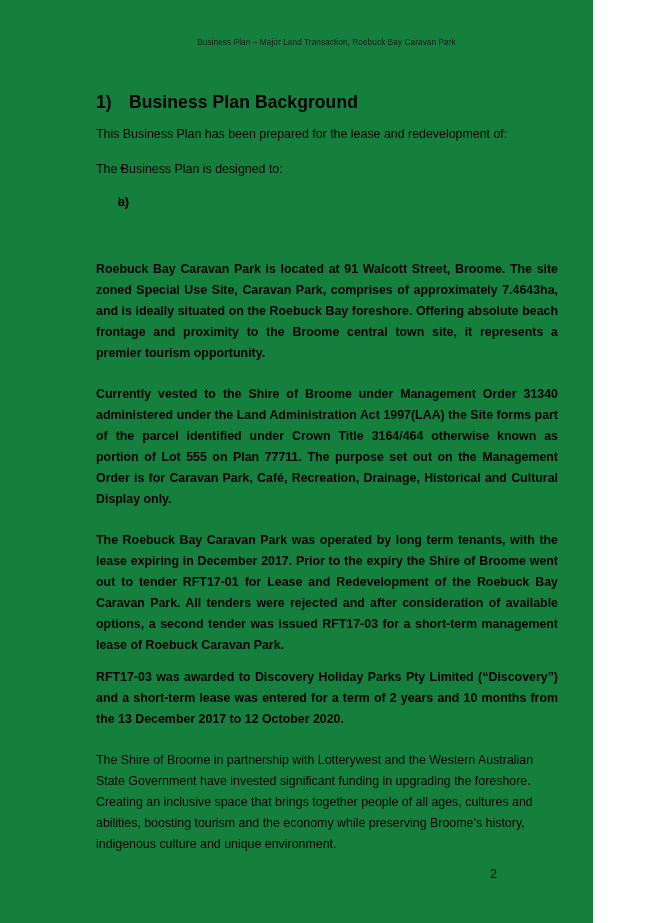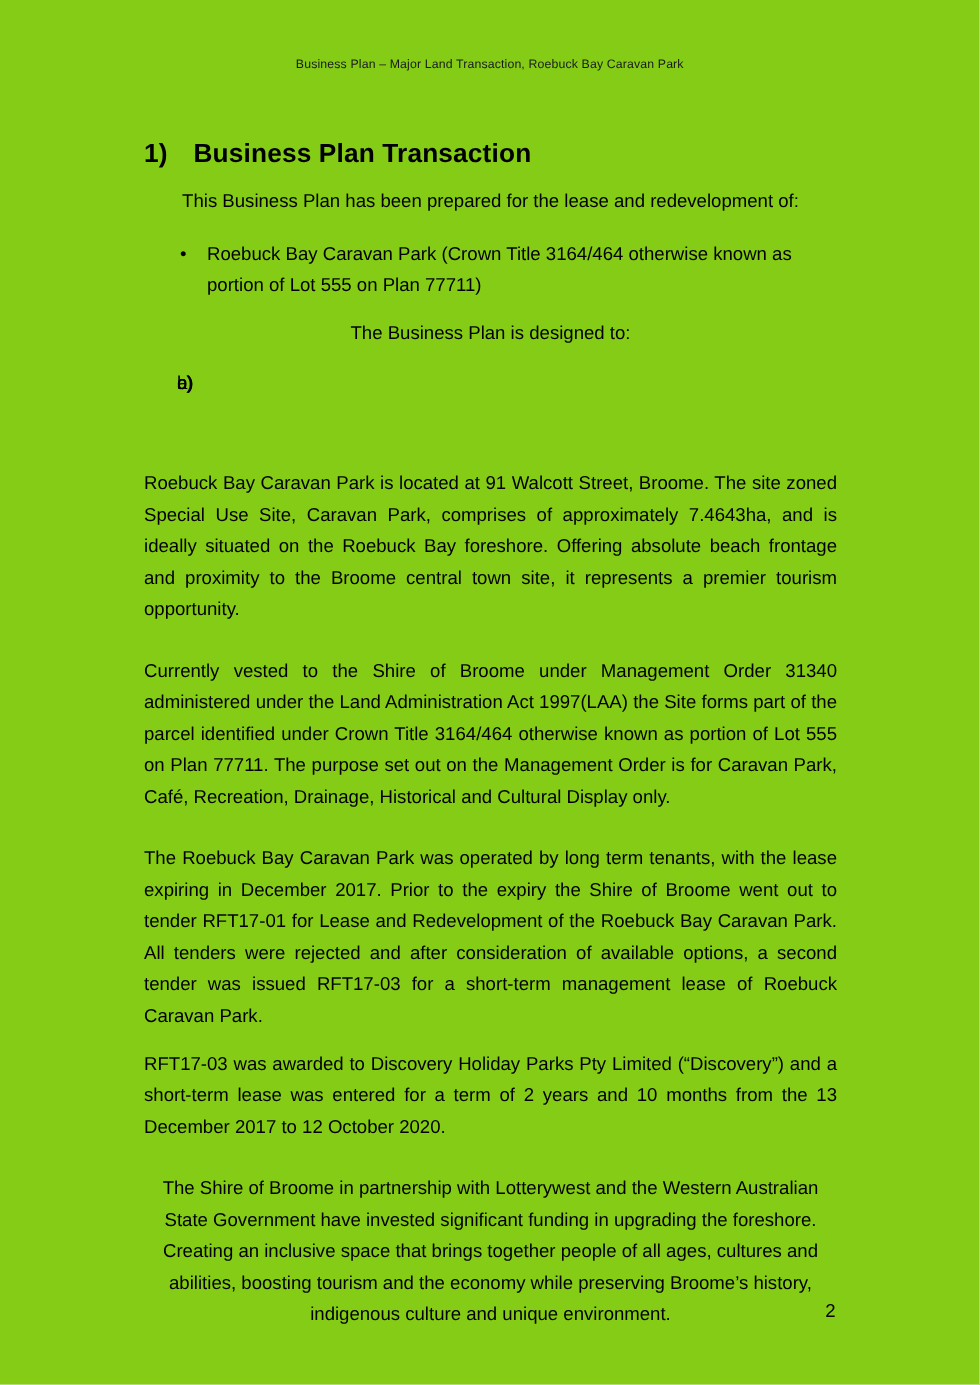--- a/index.html
+++ b/index.html
@@ -11,23 +11,23 @@
     width: 653px;
     height: 923px;
     font-family: "Liberation Sans", sans-serif;
     color: #000000;
     position: relative;
     overflow: hidden;
   }
   .page {
     position: absolute;
     left: 0; top: 0;
-    width: 653px;
+    width: 593px;
     height: 923px;
-    background: #84cc16;
+    background: #15803d;
   }
   .header {
     position: absolute;
     top: 38px;
     left: 0;
     width: 653px;
     text-align: center;
     font-size: 8.2px;
     letter-spacing: 0.1px;
     color: #1a1a1a;
@@ -45,25 +45,26 @@
     letter-spacing: 0.1px;
   }
   .sec-num {
     display: inline-block;
     width: 33px;
   }
   p.body {
     font-size: 12.4px;
     line-height: 21px;
     margin: 11px 0 0 0;
-    text-align: center;
+    text-align: left;
     letter-spacing: 0.0px;
   }
   p.just {
     text-align: justify;
+    font-weight: bold;
   }
   .bullets {
     margin: 14px 0 0 0;
     padding: 0;
     list-style: none;
   }
   .bullets li {
     font-size: 12.4px;
     line-height: 21px;
     padding-left: 42px;
@@ -106,27 +107,27 @@
 </head>
 <body>
 
 <div class="page">
 
   <div class="header">Business Plan – Major Land Transaction, Roebuck Bay Caravan Park</div>
 
   <div class="content">
 
     <h1 class="section">
-      <span class="sec-num">1)</span><span>Business Plan Transaction</span>
+      <span class="sec-num">1)</span><span>Business Plan Background</span>
     </h1>
 
     <p class="body">This Business Plan has been prepared for the lease and redevelopment of:</p>
 
     <ul class="bullets">
-      <li><span class="dot">•</span><span>Roebuck Bay Caravan Park (Crown Title 3164/464 otherwise known as portion of Lot 555 on Plan 77711)</span></li>
+      <li><span class="dot">•</span></li>
     </ul>
 
     <p class="body">The Business Plan is designed to:</p>
 
     <ol class="alpha">
       <li><span class="marker">a)</span></li>
       <li><span class="marker">b)</span></li>
       <li><span class="marker">c)</span></li>
     </ol>
 

